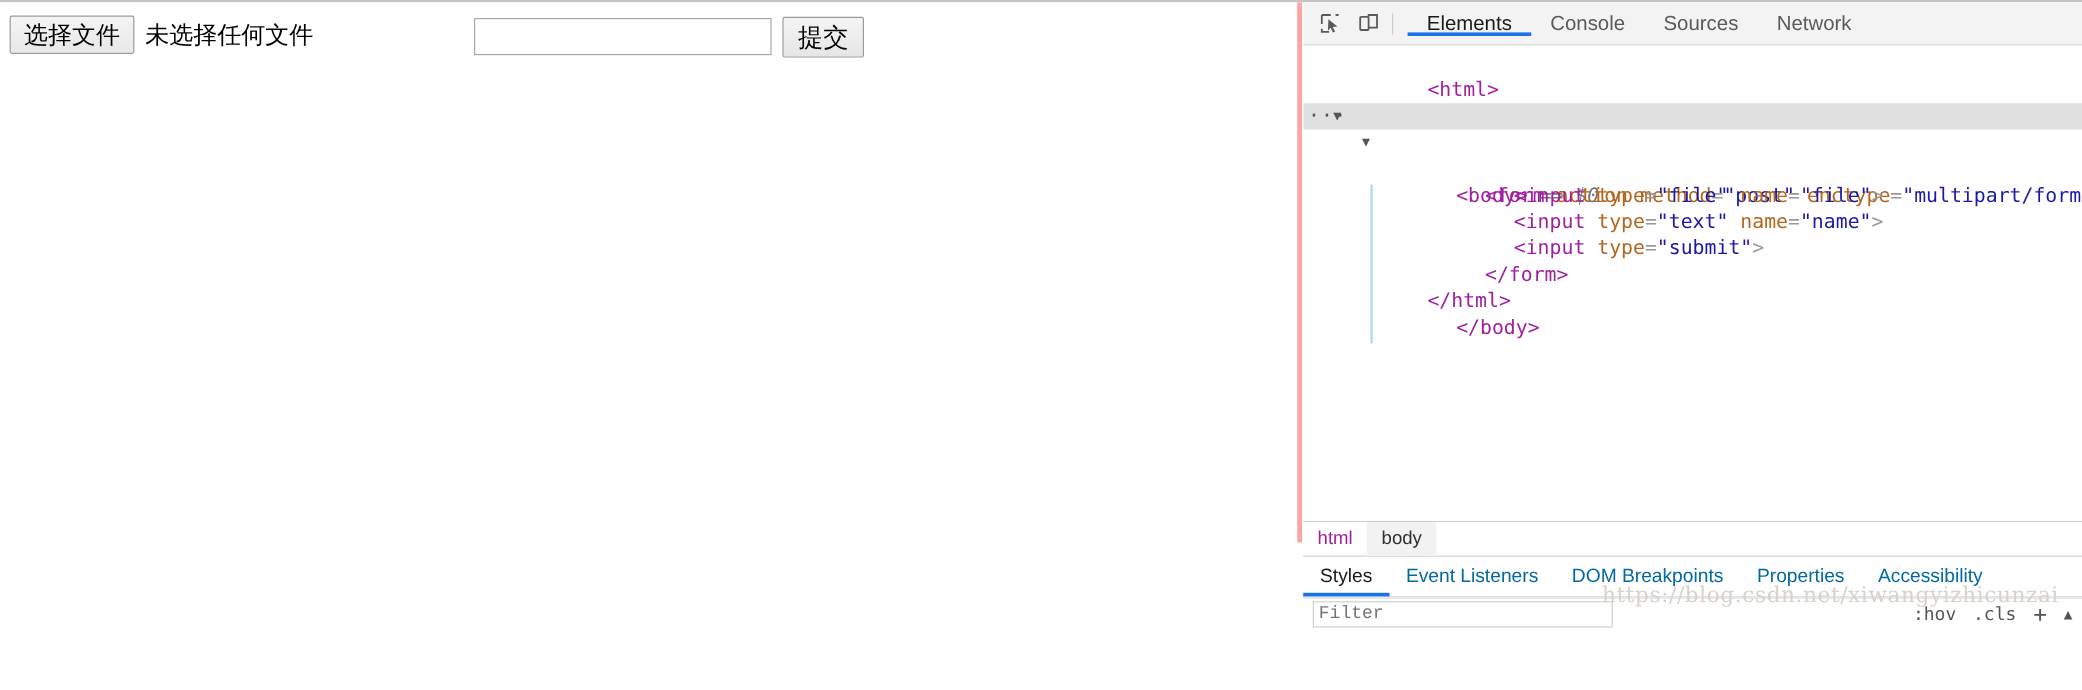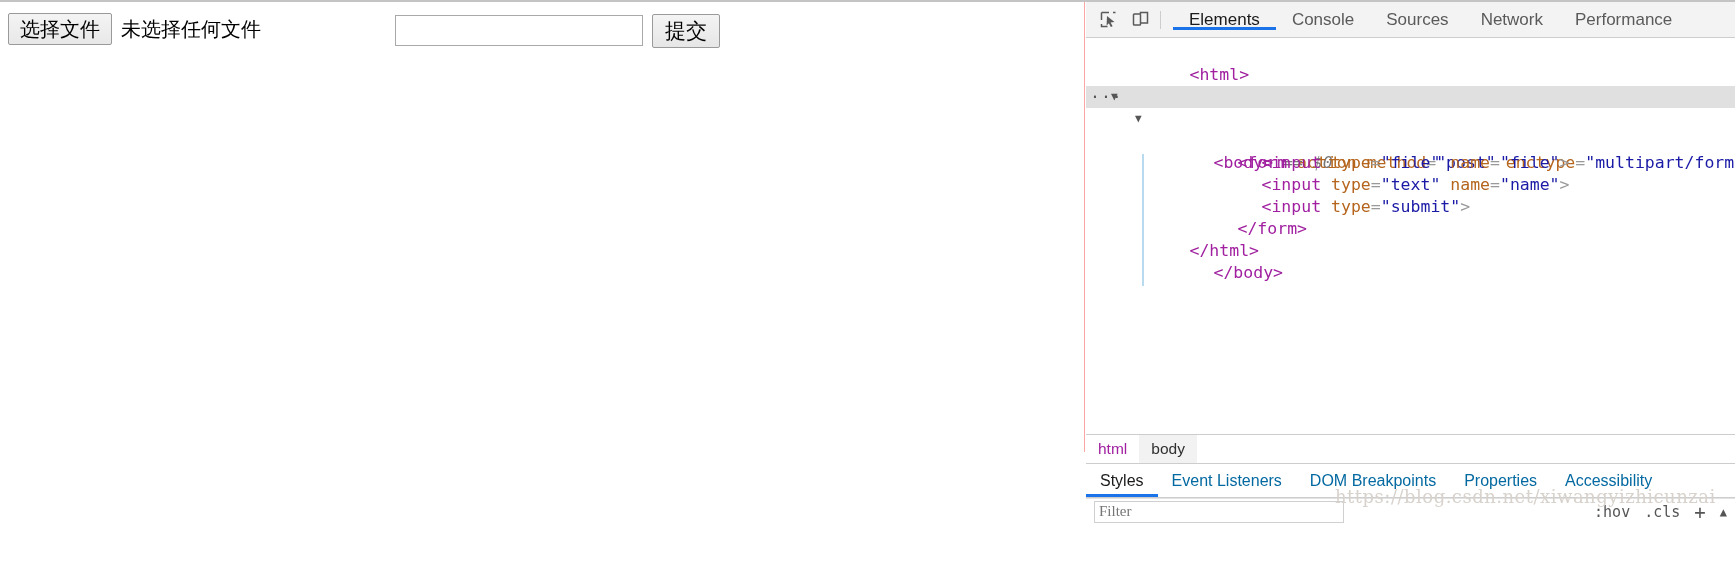--- a/index.html
+++ b/index.html
@@ -16,21 +16,21 @@
   .chrome-edge {
     position: absolute; left: 0; top: 0; width: 1735px; height: 2px;
     background: #c4c4c4;
   }
 
   
   .page-pane {
     position: absolute; left: 0; top: 2px;
     width: 1085px; height: 450px;
     background: #ffffff;
-    border-right: 1px solid #fca5a5;
+    border-right: 4px solid #fca5a5;
   }
   .form-row {
     position: absolute; left: 8px; top: 10px;
     display: flex; align-items: center;
     height: 34px;
   }
   .file-btn {
     display: inline-flex; align-items: center; justify-content: center;
     height: 32px; padding: 0 11px;
     font-size: 20px; line-height: 1;
@@ -204,21 +204,21 @@
     background: #fff;
     overflow: hidden;
   }
   .filter-input {
     margin-left: 8px;
     border: 1px solid #d0d0d0;
     height: 22px; width: 250px;
     font-size: 15px; color: #8a8a8a;
     padding: 0 4px;
     background: #fff;
-    font-family: Liberation Serif, serif;
+    font-family: Liberation Mono, monospace;
     outline: none;
   }
   .filter-tools {
     position: absolute; right: 8px; top: 0;
     display: flex; align-items: center; gap: 14px;
     height: 26px;
     font-size: 15px; color: #555;
     font-family: "DejaVu Sans Mono", "Liberation Mono", monospace;
     justify-content: space-between;
   }
@@ -273,21 +273,20 @@
             <path d="M9.5 4 V2.5 H16.5 V13 H9.5" stroke="#5a5a5a" stroke-width="1.5" fill="none"></path>
           </svg>
         </div>
         <div class="dt-sep"></div>
       </div>
       <div class="dt-tabs">
         <div class="dt-tab active">Elements</div>
         <div class="dt-tab">Console</div>
         <div class="dt-tab">Sources</div>
         <div class="dt-tab">Network</div>
-        <div class="dt-tab">Performance</div>
       </div>
     </div>
 
     <div class="dom-tree">
       <div class="guide"></div>
 
       <div class="node ind1">
         <span class="tag">&lt;html&gt;</span>
       </div>
 

